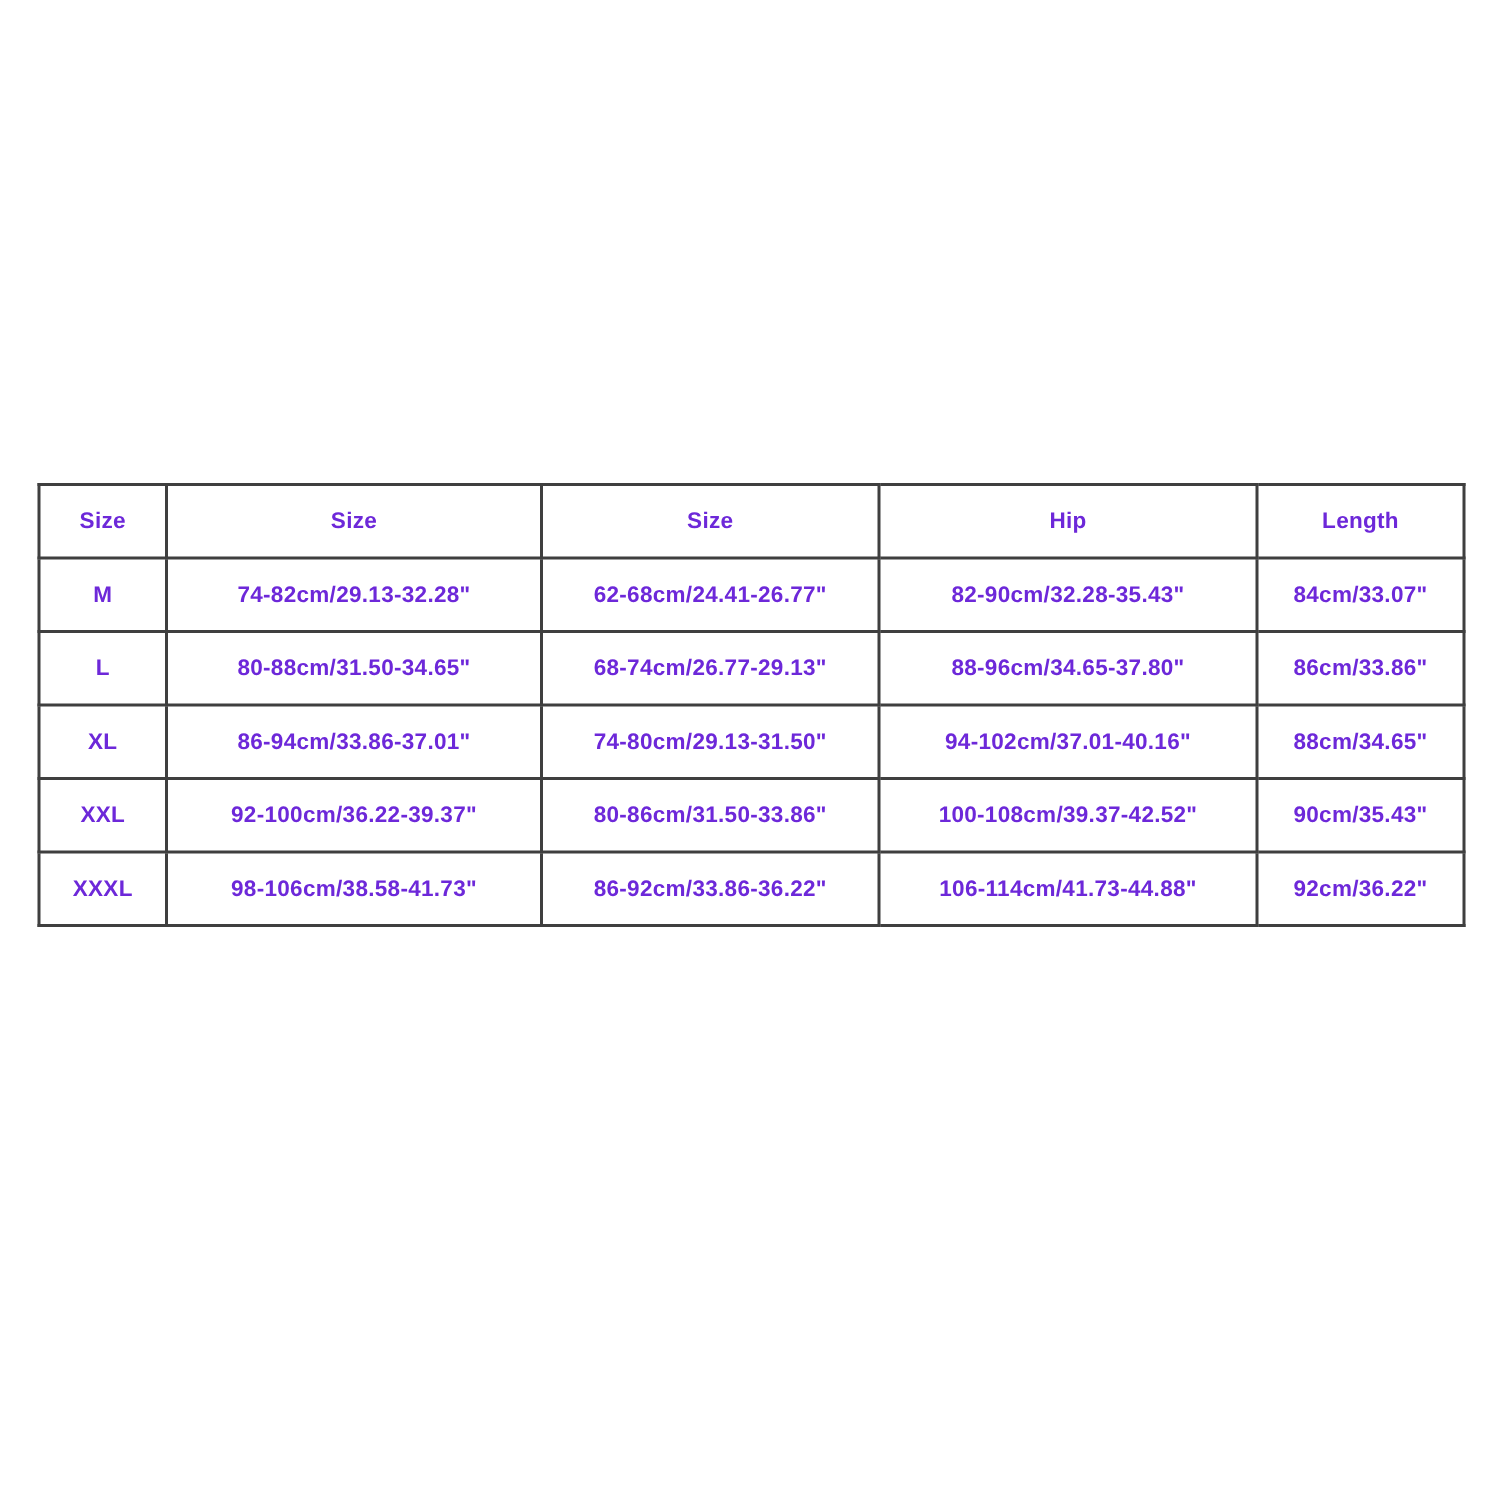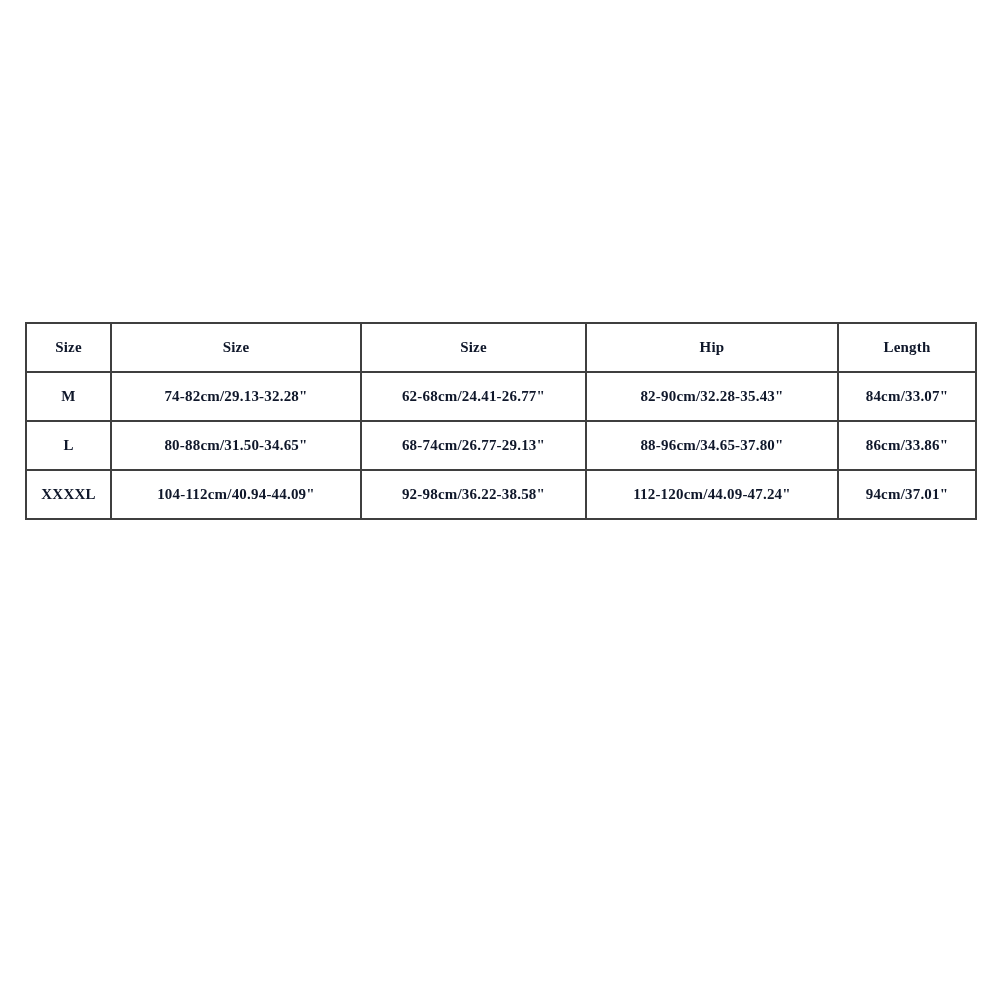--- a/index.html
+++ b/index.html
@@ -25,25 +25,24 @@
   }
   table.size-table th,
   table.size-table td {
     border: 2px solid #3f3f3f;
     height: 47px;
     padding: 0 4px;
     text-align: center;
     vertical-align: middle;
     font-weight: bold;
     font-size: 15px;
-    color: #0f172a;
+    color: #6d28d9;
     letter-spacing: 0.2px;
     white-space: nowrap;
     overflow: hidden;
-    font-family: Liberation Serif, serif;
   }
   col.c-size   { width: 85px;  }
   col.c-bust   { width: 250px; }
   col.c-waist  { width: 225px; }
   col.c-hip    { width: 252px; }
   col.c-length { width: 138px; }
 </style>
 </head>
 <body>
 
@@ -74,21 +73,35 @@
         <td>84cm/33.07"</td>
       </tr>
       <tr>
         <td>L</td>
         <td>80-88cm/31.50-34.65"</td>
         <td>68-74cm/26.77-29.13"</td>
         <td>88-96cm/34.65-37.80"</td>
         <td>86cm/33.86"</td>
       </tr>
       <tr>
-        <td>XXXXL</td>
-        <td>104-112cm/40.94-44.09"</td>
-        <td>92-98cm/36.22-38.58"</td>
-        <td>112-120cm/44.09-47.24"</td>
-        <td>94cm/37.01"</td>
+        <td>XL</td>
+        <td>86-94cm/33.86-37.01"</td>
+        <td>74-80cm/29.13-31.50"</td>
+        <td>94-102cm/37.01-40.16"</td>
+        <td>88cm/34.65"</td>
+      </tr>
+      <tr>
+        <td>XXL</td>
+        <td>92-100cm/36.22-39.37"</td>
+        <td>80-86cm/31.50-33.86"</td>
+        <td>100-108cm/39.37-42.52"</td>
+        <td>90cm/35.43"</td>
+      </tr>
+      <tr>
+        <td>XXXL</td>
+        <td>98-106cm/38.58-41.73"</td>
+        <td>86-92cm/33.86-36.22"</td>
+        <td>106-114cm/41.73-44.88"</td>
+        <td>92cm/36.22"</td>
       </tr>
     </tbody>
   </table>
 </div>
 
 </body></html>

